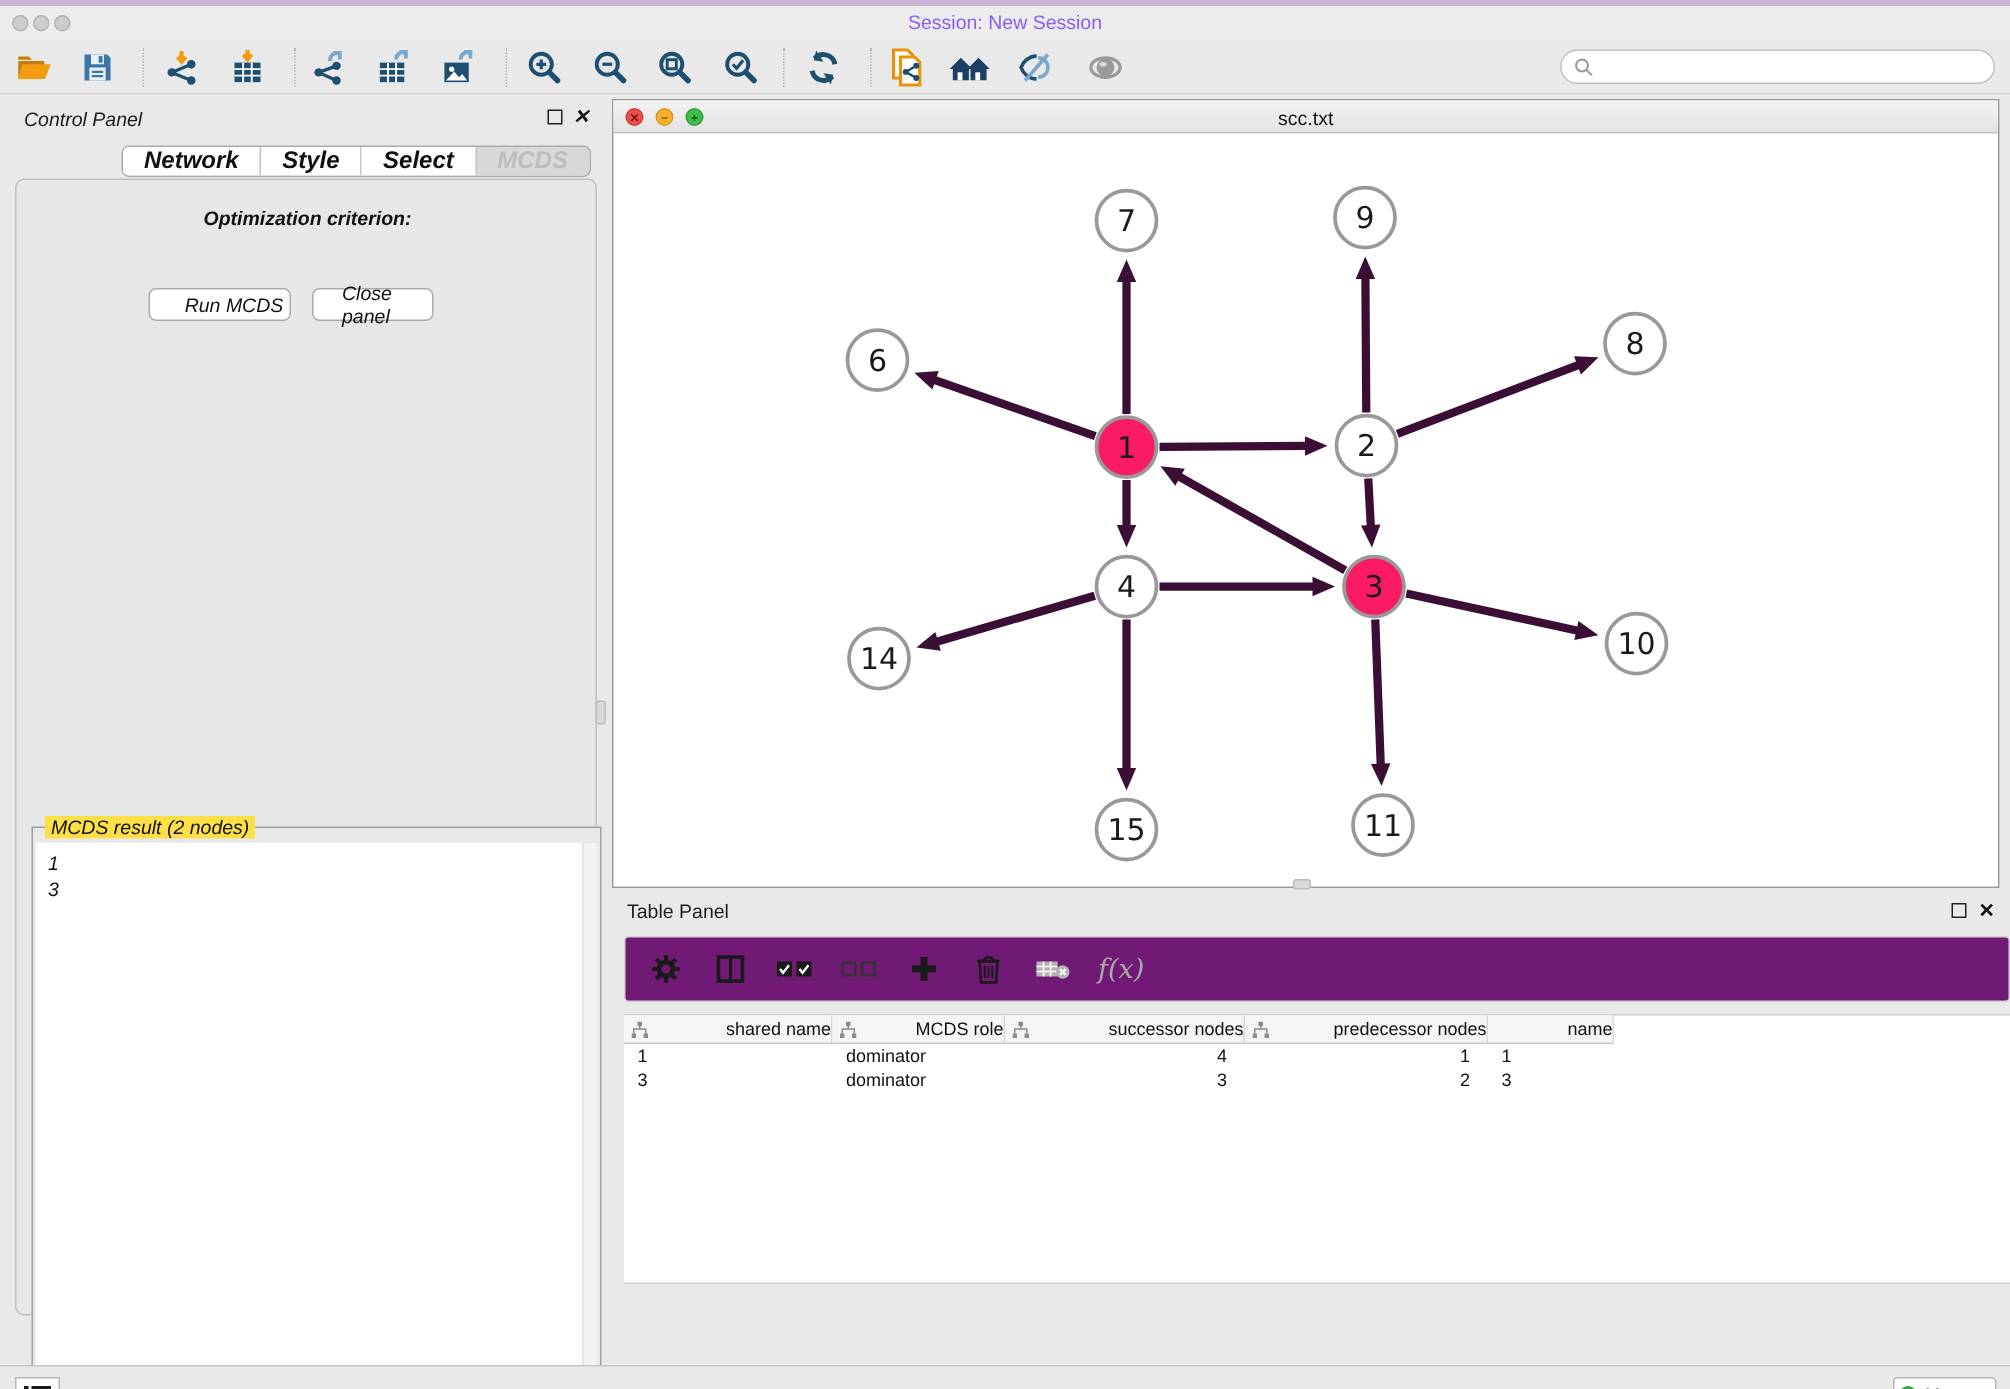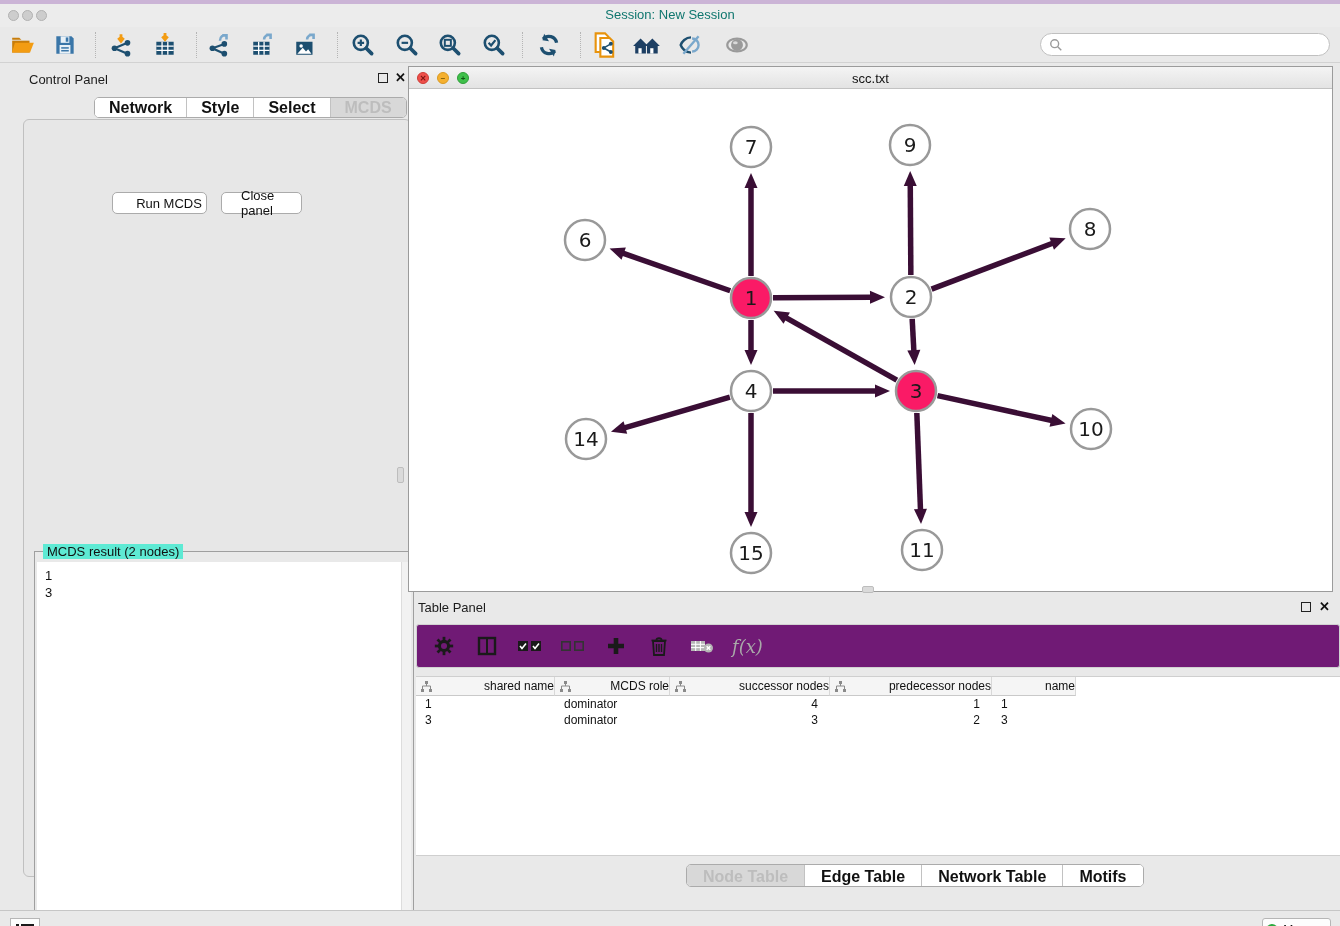--- a/index.html
+++ b/index.html
@@ -4,50 +4,50 @@
 <style>
   * { margin:0; padding:0; box-sizing:border-box; }
   html,body { width:1340px; height:926px; }
   body { font-family:"Liberation Sans", sans-serif; background:#e9e9e9; position:relative; overflow:hidden; }
   .abs { position:absolute; }
 
   
   #titlebar { left:0; top:0; width:1340px; height:27px; background:#ececec; }
   #accent-strip { left:0; top:0; width:1340px; height:4px; background:#cbb4d6; }
   .traffic-dot { width:11px; height:11px; border-radius:50%; background:#cdcdcd; border:1px solid #b2b2b2; top:10px; }
-  #title-text { left:0; top:7px; width:1340px; text-align:center; font-size:13px; color:#0f766e; }
+  #title-text { left:0; top:7px; width:1340px; text-align:center; font-size:13px; color:#8b5cf6; }
 
   
   #toolbar { left:0; top:27px; width:1340px; height:36px; background:#e9e9e9; border-bottom:1px solid #d2d2d2; }
   .tb-icon { top:3px; width:30px; height:30px; display:flex; align-items:center; justify-content:center; }
   .tb-sep { top:5px; width:1px; height:26px; border-left:1px dotted #b5b5b5; }
   #search-box { left:1040px; top:6px; width:290px; height:23px; background:#fff; border:1px solid #c0c0c0; border-radius:12px; display:flex; align-items:center; padding-left:8px; }
 
   
-  #control-panel { left:17px; top:63px; width:401px; height:827px; }
+  #control-panel { left:4px; top:63px; width:401px; height:827px;font-style:italic; }
   #cp-title { left:12px; top:9px; font-size:13px; color:#1c1c1c; }
   .win-float { width:10px; height:10px; border:1.6px solid #222; }
   .win-close { font-size:13px; font-weight:bold; color:#111; line-height:11px; }
   .tabgroup { display:flex; border:1px solid #ababab; border-radius:5px; overflow:hidden; background:#fff; height:21px; }
   .tabgroup .tab { font-size:16px; font-weight:600; color:#111; background:#fff; display:flex; align-items:center; justify-content:center; border-right:1px solid #c2c2c2; padding:0 14px; }
   .tabgroup .tab:last-child { border-right:none; }
   .tabgroup .tab.dim { background:#d8d8d8; color:#bdbdbd; }
   #cp-tabs { left:77px; top:34px; }
   #cp-body { left:6px; top:56px; width:388px; height:758px; background:#e7e7e7; border:1px solid #c0c0c0; border-radius:6px; }
   #opt-label { left:0; top:18px; width:388px; text-align:center; font-size:13px; font-weight:600; color:#111; }
   #opt-dropdown { left:38px; top:39px; width:314px; height:22px; background:#fff; border:1px solid #ababab; border-radius:5px; display:flex; align-items:center; font-size:13px; color:#111; padding-left:12px; }
   #dd-stepper { position:absolute; right:8px; top:3px; display:flex; flex-direction:column; gap:2px; }
   .chev { width:0; height:0; border-left:4px solid transparent; border-right:4px solid transparent; }
   .chev.up { border-bottom:5px solid #555; }
   .chev.down { border-top:5px solid #555; }
   .push-btn { height:22px; background:#fff; border:1px solid #ababab; border-radius:5px; font-size:13px; color:#111; display:flex; align-items:center; justify-content:center;padding-left:19px; }
   #btn-run { left:88px; top:72px; width:95px; }
   #btn-close { left:197px; top:72px; width:81px; }
   #mcds-fieldset { left:10px; top:431px; width:380px; height:381px; border:1px solid #9f9f9f; background:#e9e9e9; }
-  #mcds-legend { position:absolute; top:-8px; left:8px; background:#5eead4; padding:0 4px; font-size:13px; color:#111; }
+  #mcds-legend { position:absolute; top:-8px; left:8px; background:#fde047; padding:0 4px; font-size:13px; color:#111; }
   #mcds-textarea { position:absolute; left:2px; top:10px; right:12px; bottom:2px; background:#fff; font-size:13px; color:#111; padding:5px 8px; white-space:pre; line-height:17px; }
   #mcds-scrollbar { position:absolute; right:2px; top:10px; width:10px; bottom:2px; background:#f2f2f2; border-left:1px solid #ddd; }
 
   
   #network-window { left:408px; top:66px; width:925px; height:526px; border:1px solid #9b9b9b; background:#fff; }
   #nw-titlebar { left:0; top:0; width:923px; height:22px; background:linear-gradient(#f4f4f4,#e3e3e3); border-bottom:1px solid #c2c2c2; }
   #nw-title { left:0; top:4px; width:923px; text-align:center; font-size:13px; color:#111; }
   .nw-dot { top:5px; width:12px; height:12px; border-radius:50%; font-size:8px; font-weight:bold; display:flex; align-items:center; justify-content:center; }
   #nw-dot-close { left:8px;  background:#ee4f4a; border:1px solid #ce3c36; color:#7c1310; }
   #nw-dot-min   { left:28px; background:#f5b02f; border:1px solid #d99a22; color:#7c5a07; }
@@ -237,20 +237,21 @@
   <div id="cp-title" class="abs">Control Panel</div>
   <div class="abs win-float" style="left:361px; top:10px;"></div>
   <div class="abs win-close" style="left:378px; top:9px;">✕</div>
   <div id="cp-tabs" class="abs tabgroup">
     <div class="tab">Network</div>
     <div class="tab">Style</div>
     <div class="tab">Select</div>
     <div class="tab dim">MCDS</div>
   </div>
   <div id="cp-body" class="abs">
+    <div id="opt-label" class="abs">Optimization criterion:</div>
     <div id="btn-run" class="abs push-btn">Run MCDS</div>
     <div id="btn-close" class="abs push-btn">Close panel</div>
     <div id="mcds-fieldset" class="abs">
       <span id="mcds-legend">MCDS result (2 nodes)</span>
       <div id="mcds-textarea">1
 3</div>
       <div id="mcds-scrollbar"></div>
     </div>
   </div>
 </div>
@@ -437,26 +438,20 @@
         <div class="tr">
           <div class="td c0 left">3</div>
           <div class="td c1 left">dominator</div>
           <div class="td c2 right">3</div>
           <div class="td c3 right">2</div>
           <div class="td c4 left">3</div>
         </div>
       </div>
   </div>
 
-  <div id="tp-tabs" class="abs tabgroup h23">
-    <div class="tab dim">Node Table</div>
-    <div class="tab">Edge Table</div>
-    <div class="tab">Network Table</div>
-    <div class="tab">Motifs</div>
-  </div>
 </div>
 
 <div id="statusbar" class="abs">
   <div id="list-button" class="abs">
     <svg width="18" height="14" viewBox="0 0 18 14">
         <g fill="#1a1a1a">
           <rect x="0" y="1" width="3" height="2.4"></rect>
           <rect x="5" y="1" width="13" height="2.4"></rect>
           <rect x="0" y="5.8" width="3" height="2.4"></rect>
           <rect x="5" y="5.8" width="13" height="2.4"></rect>

